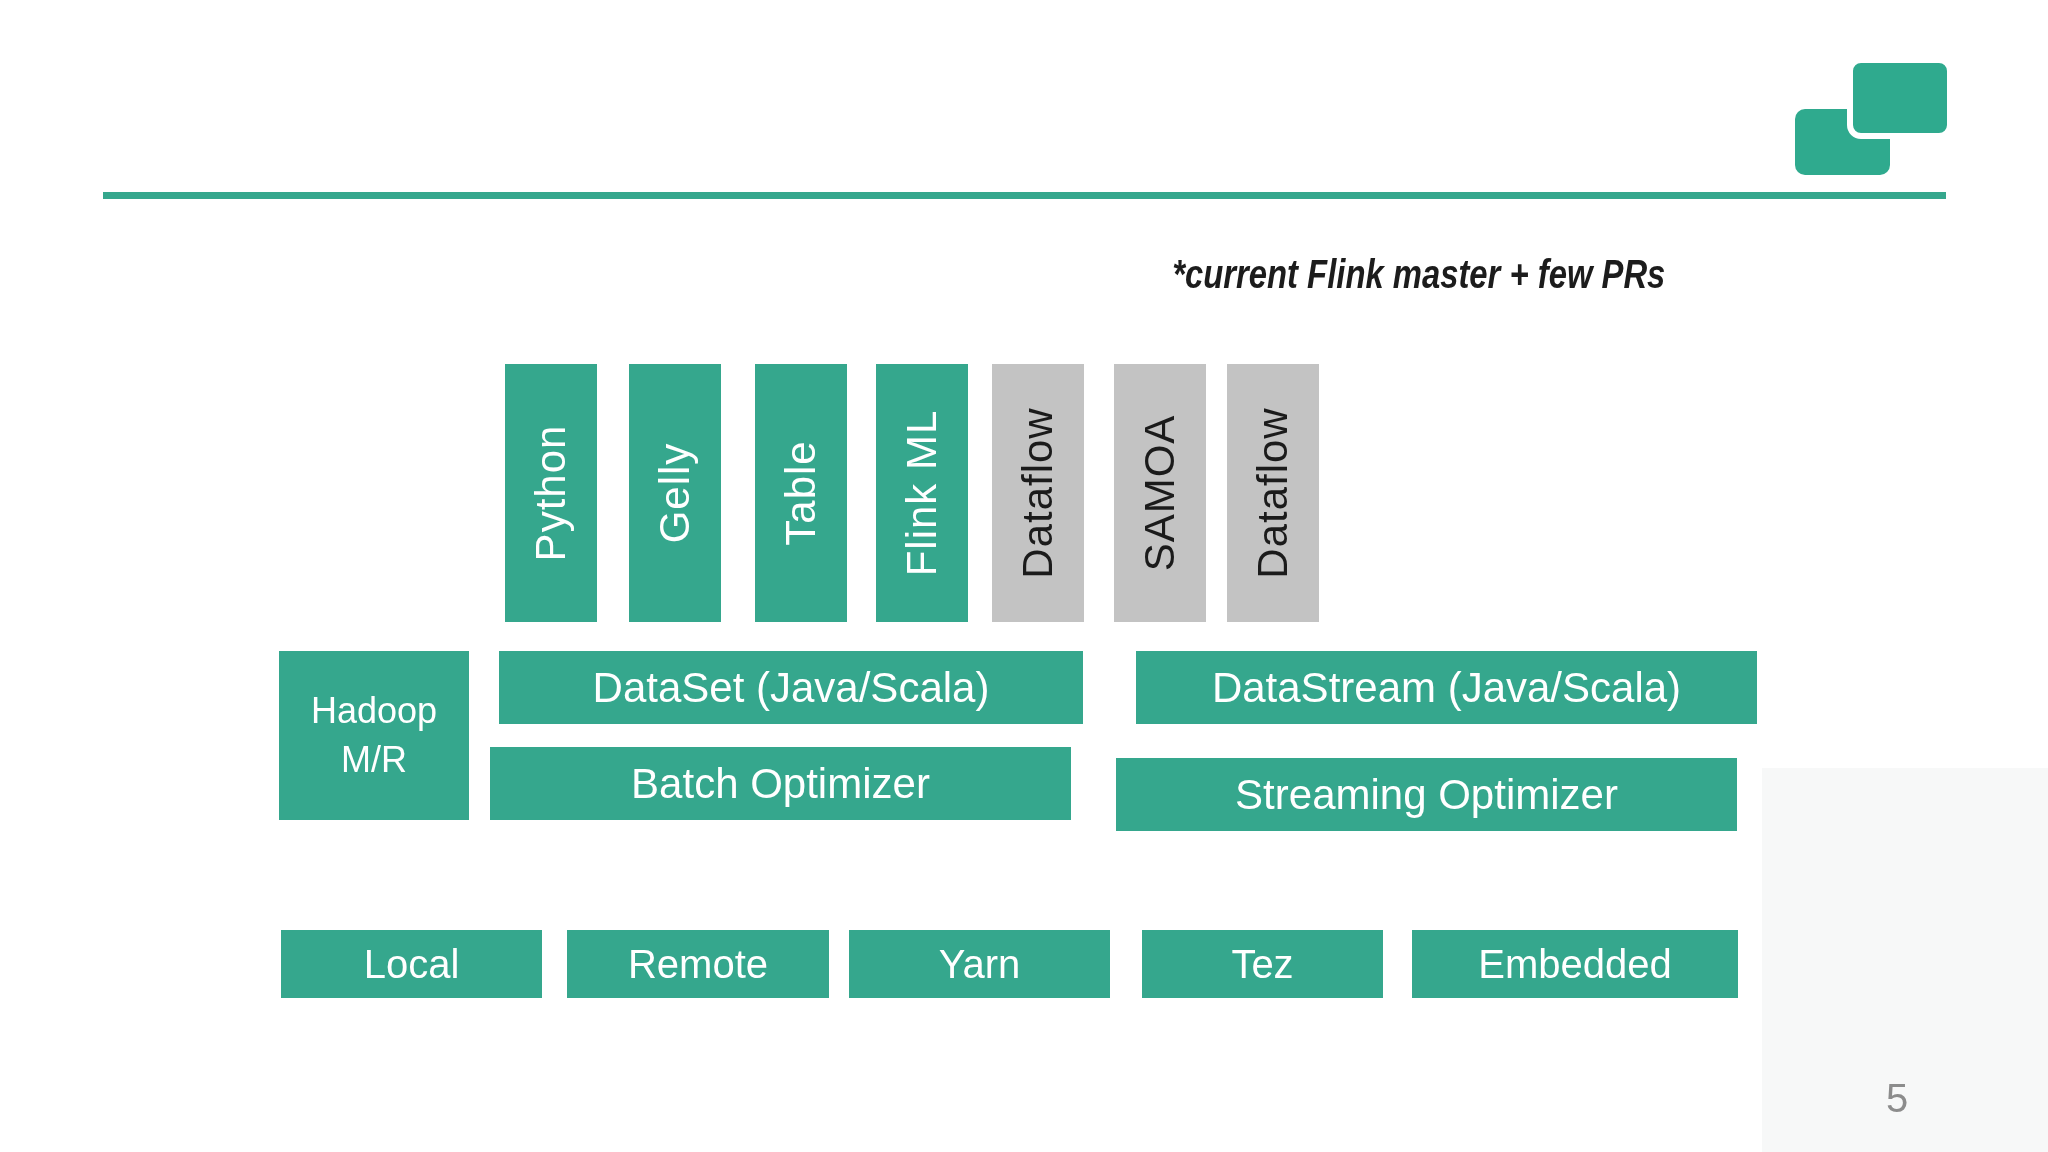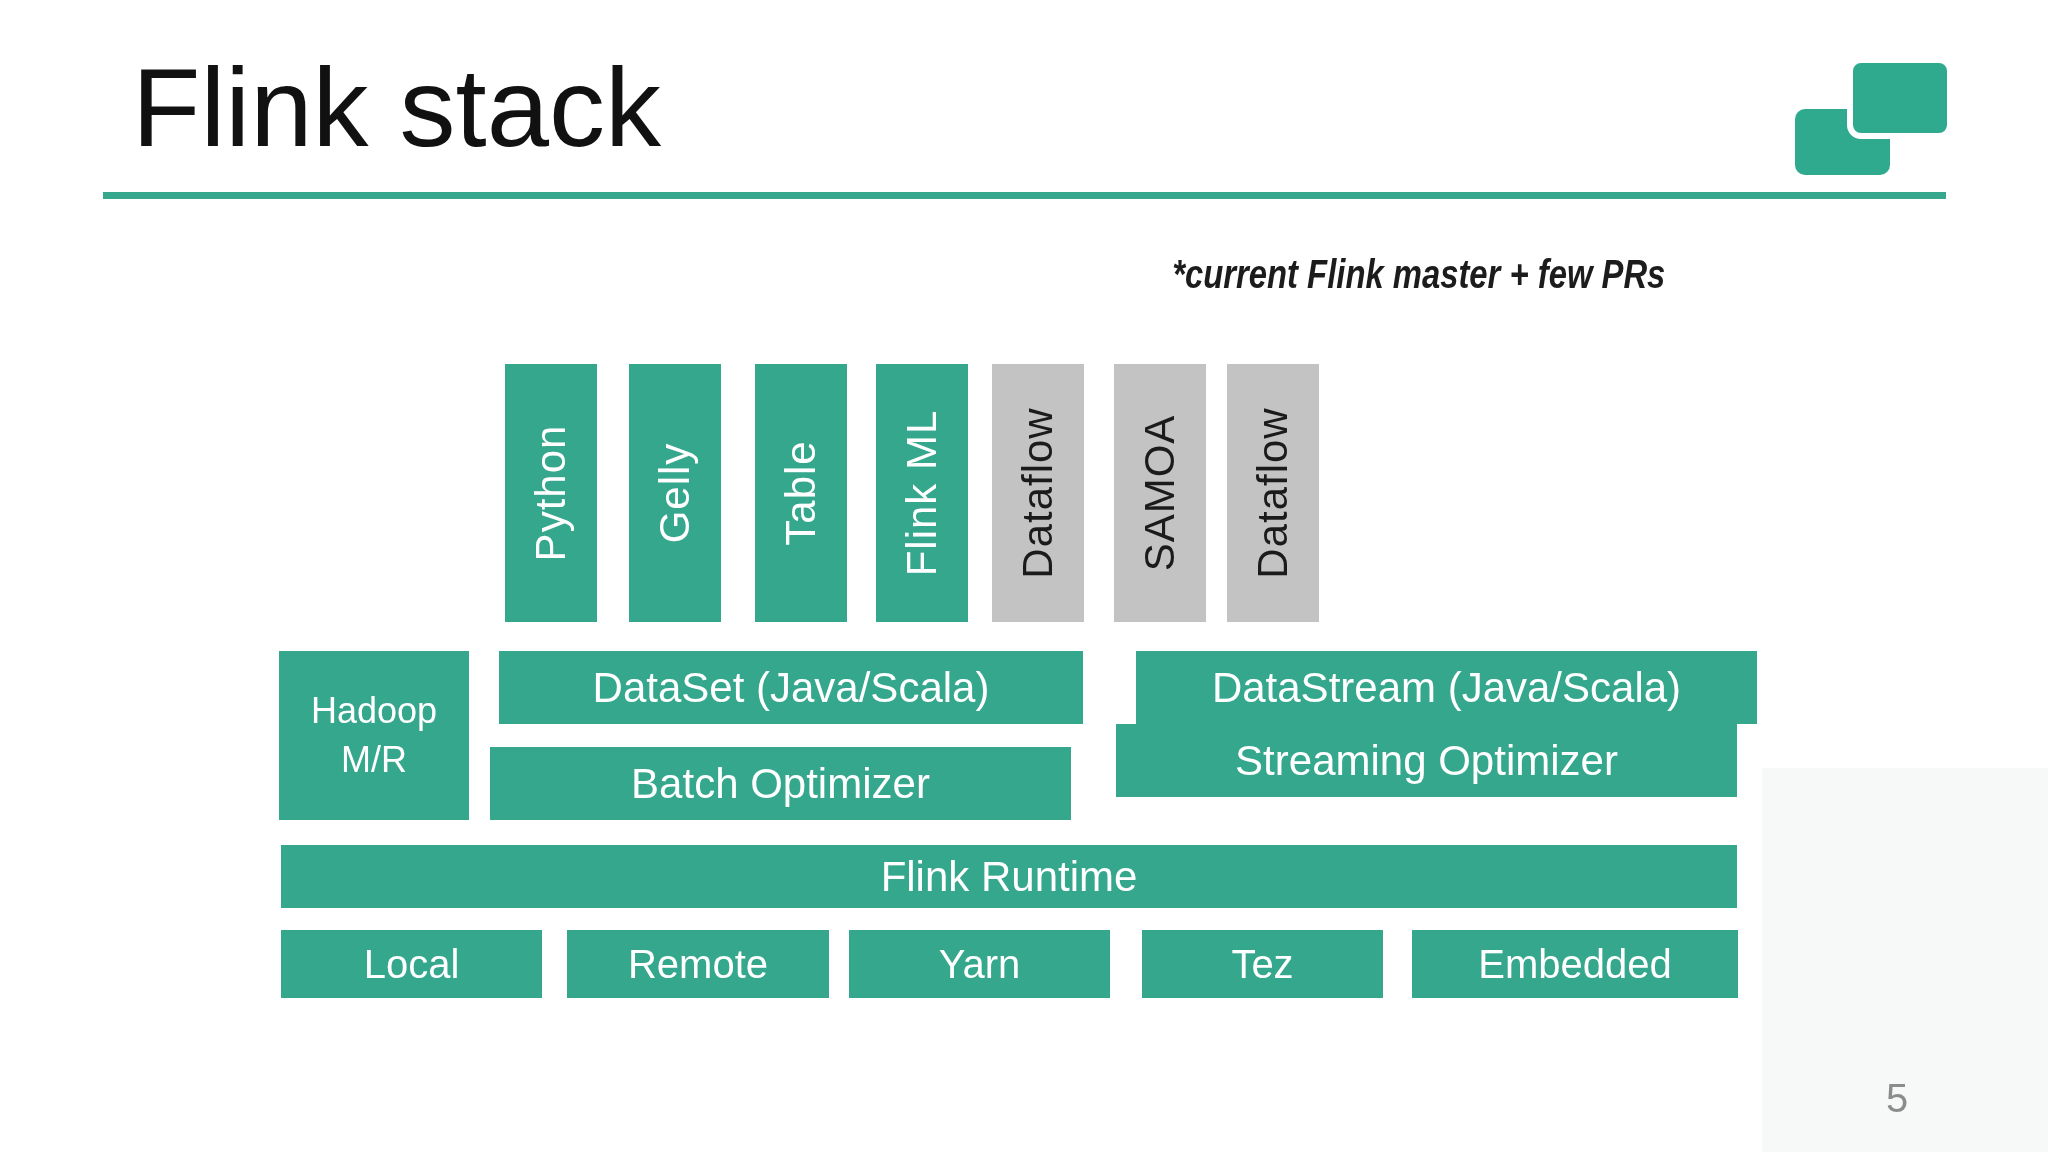--- a/index.html
+++ b/index.html
@@ -58,21 +58,20 @@
     font-size:40px;color:#8C8C8C;
   }
 </style>
 </head>
 <body>
 
 <div id="slide">
 
   <div class="corner-shade"></div>
 
-  <div class="page-title">Flink stack</div>
   <div class="title-underline"></div>
 
   <div class="logo">
     <div class="logo-back"></div>
     <div class="logo-front"></div>
   </div>
 
   <div class="annotation">
     <span>*current Flink master + few PRs</span>
   </div>
@@ -109,27 +108,24 @@
   <div class="box" style="left:499px;top:651px;width:584px;height:73px;">
     <span class="row-label">DataSet (Java/Scala)</span>
   </div>
   <div class="box" style="left:1116px;top:651px;width:621px;height:73px;margin-left:20px;">
     <span class="row-label">DataStream (Java/Scala)</span>
   </div>
 
   <div class="box" style="left:490px;top:747px;width:581px;height:73px;">
     <span class="row-label">Batch Optimizer</span>
   </div>
-  <div class="box" style="left:1116px;top:724px;width:621px;height:73px;">
+  <div class="box" style="left:1116px;top:758px;width:621px;height:73px;">
     <span class="row-label">Streaming Optimizer</span>
   </div>
 
-  <div class="box" style="left:281px;top:845px;width:1456px;height:63px;">
-    <span class="row-label">Flink Runtime</span>
-  </div>
 
   <div class="box" style="left:281px;top:930px;width:261px;height:68px;">
     <span class="deploy-label">Local</span>
   </div>
   <div class="box" style="left:849px;top:930px;width:261px;height:68px;">
     <span class="deploy-label">Yarn</span>
   </div>
   <div class="box" style="left:567px;top:930px;width:262px;height:68px;">
     <span class="deploy-label">Remote</span>
   </div>

